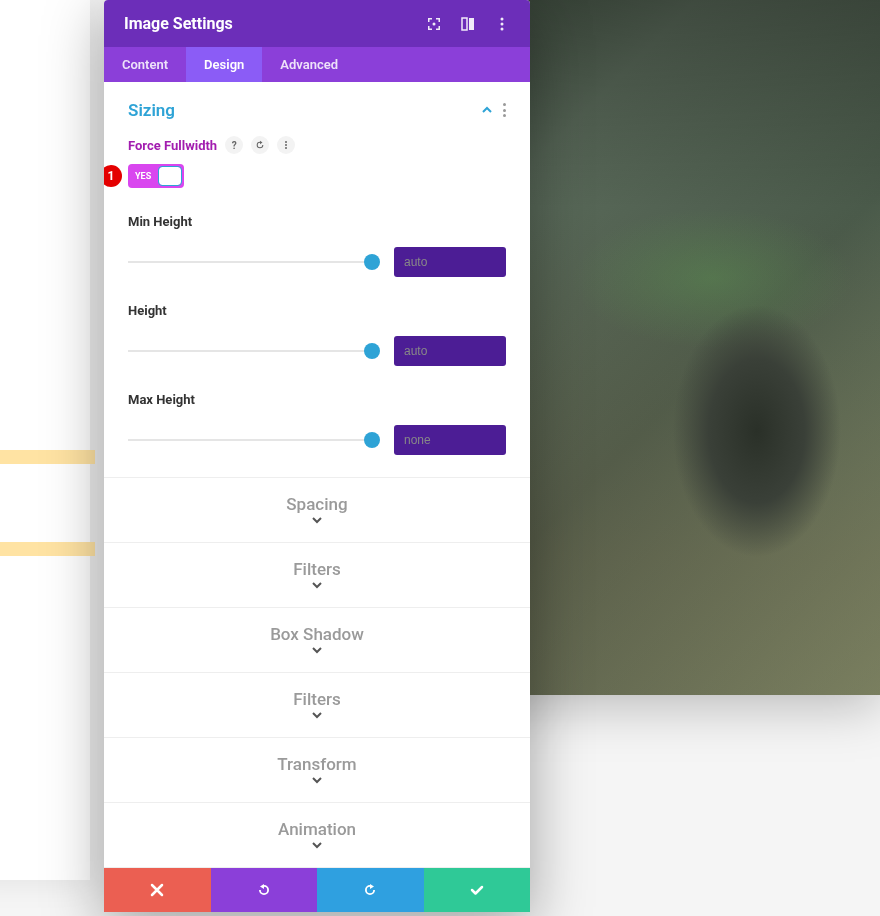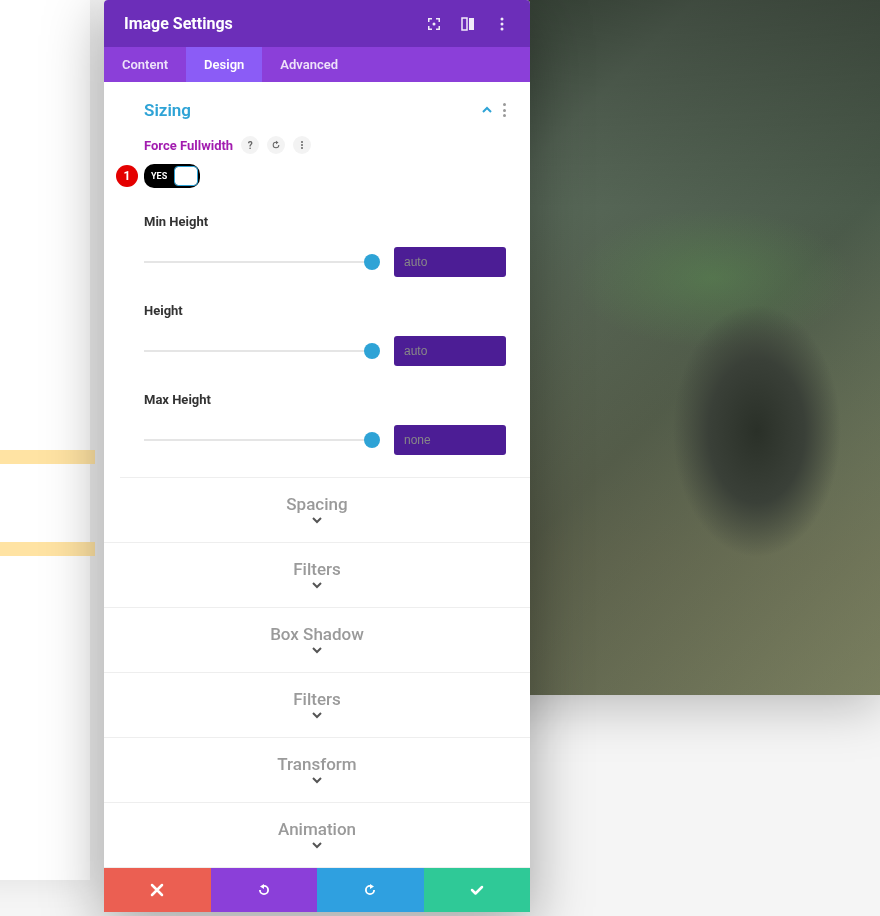--- a/index.html
+++ b/index.html
@@ -99,21 +99,20 @@
       font-weight: 600;
       cursor: pointer;
     }
     .tab.active {
       background: #8b5cf6;
       color: #fff;
     }
     .section-open {
       padding: 18px 24px 22px;
       border-bottom: 1px solid #eee;
-      margin-left: 16px;
     }
     .section-header {
       display: flex;
       align-items: center;
       justify-content: space-between;
       margin-bottom: 16px;
     }
     .section-title {
       color: #2ea3d6;
       font-size: 17px;
@@ -185,22 +184,22 @@
       color: #fff;
       font-size: 12px;
       font-weight: 700;
       display: flex;
       align-items: center;
       justify-content: center;
     }
     .toggle {
       width: 56px;
       height: 24px;
-      background: #000000;
-      border-radius: 10px;
+      background: #d946ef;
+      border-radius: 4px;
       position: relative;
       display: flex;
       align-items: center;
       padding-left: 7px;
       cursor: pointer;
     }
     .toggle-label {
       color: #fff;
       font-size: 9px;
       font-weight: 700;

